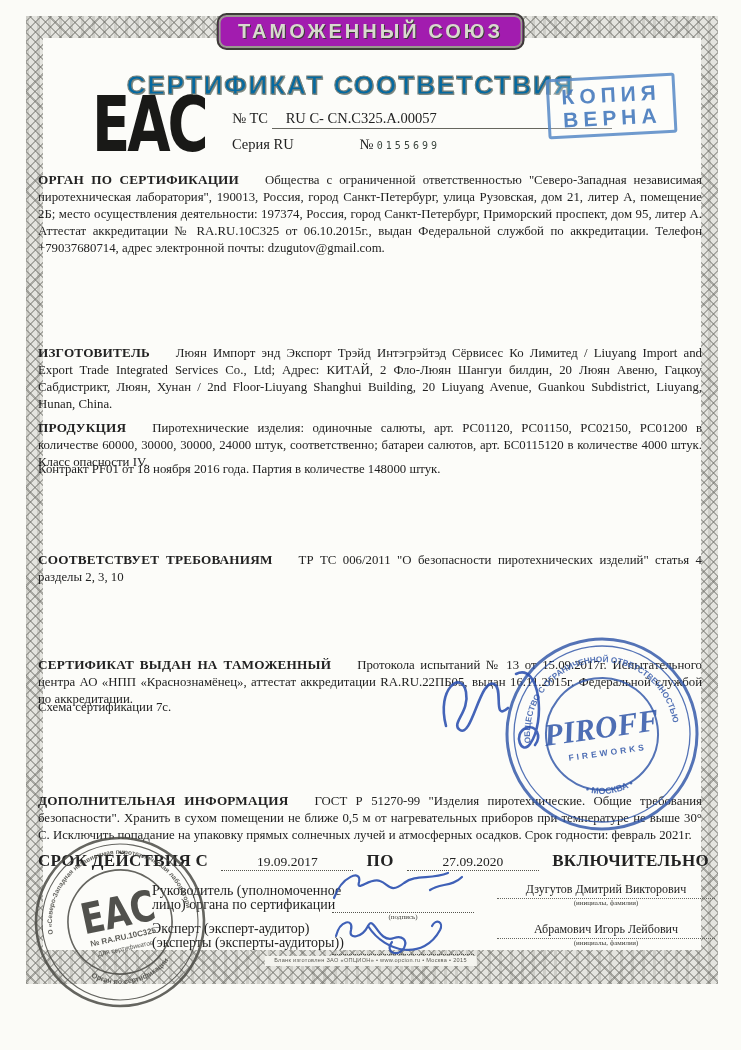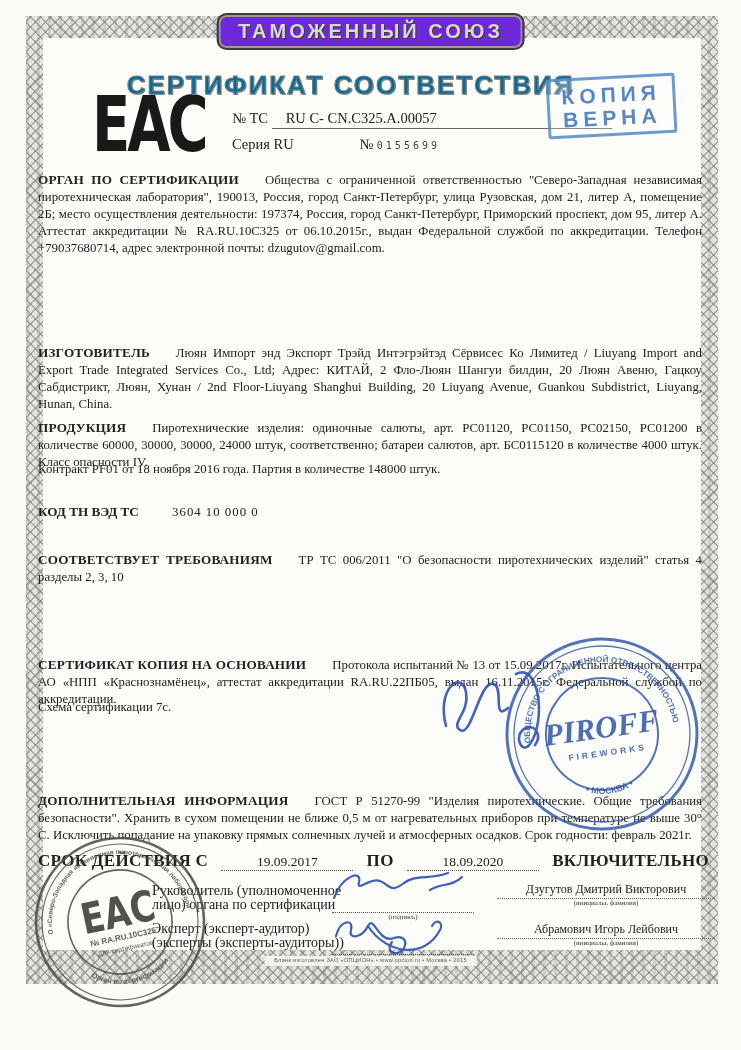--- a/index.html
+++ b/index.html
@@ -8,21 +8,21 @@
   
   .sheet{position:absolute;left:26px;top:16px;width:692px;height:968px;z-index:1;
     background-color:#e4e4df;
     background-image:
       repeating-linear-gradient(45deg, rgba(110,110,104,.50) 0 1.5px, transparent 1.5px 7px),
       repeating-linear-gradient(-45deg, rgba(110,110,104,.50) 0 1.5px, transparent 1.5px 7px),
       repeating-linear-gradient(90deg, rgba(140,140,132,.25) 0 3px, transparent 3px 11px);}
   .sheet-inner{position:absolute;left:17px;top:22px;right:17px;bottom:34px;background:#fcfcf9;}
   
   .banner{position:absolute;top:13px;left:50%;transform:translateX(-50%);z-index:6;
-    background:#6d28d9;color:#d9d9cf;border:2px solid #3c3c37;border-radius:10px;
+    background:#a21caf;color:#d9d9cf;border:2px solid #3c3c37;border-radius:10px;
     box-shadow:inset 0 0 0 2px #9a9a90;
     padding:6px 20px 7px;font:bold 20px/1 "Liberation Sans", sans-serif;
     letter-spacing:3px;text-shadow:1px 1px 0 #3c3c37;white-space:nowrap;}
   .eac-mark{position:absolute;left:92px;top:86px;z-index:3;
     font:bold 56px/1 "DejaVu Sans", sans-serif;letter-spacing:-3px;color:#191917;
     transform:scaleY(1.38);transform-origin:top left;}
   .doc-title{position:absolute;top:72px;left:0;right:40px;text-align:center;z-index:3;
     font:bold 26px/1 "Liberation Sans", sans-serif;letter-spacing:2px;
     color:#0369a1;-webkit-text-stroke:1.1px #76807a;text-shadow:1px 1px 0 #8a948c;}
   .copy-stamp{position:absolute;left:547px;top:76px;z-index:7;transform:rotate(-3deg);
@@ -91,43 +91,39 @@
     <b>ОРГАН ПО СЕРТИФИКАЦИИ</b><span>Общества с ограниченной ответственностью "Северо-Западная независимая пиротехническая лаборатория", 190013, Россия, город Санкт-Петербург, улица Рузовская, дом 21, литер А, помещение 2Б; место осуществления деятельности: 197374, Россия, город Санкт-Петербург, Приморский проспект, дом 95, литер А. Аттестат аккредитации № RA.RU.10С325 от 06.10.2015г., выдан Федеральной службой по аккредитации. Телефон +79037680714, адрес электронной почты: dzugutov@gmail.com.</span>
   </p>
   <p class="sec" style="top:331px">
     <b>ИЗГОТОВИТЕЛЬ</b><span>Люян Импорт энд Экспорт Трэйд Интэгрэйтэд Сёрвисес Ко Лимитед / Liuyang Import and Export Trade Integrated Services Co., Ltd; Адрес: КИТАЙ, 2 Фло-Люян Шангуи билдин, 20 Люян Авеню, Гацкоу Сабдистрикт, Люян, Хунан / 2nd Floor-Liuyang Shanghui Building, 20 Liuyang Avenue, Guankou Subdistrict, Liuyang, Hunan, China.</span>
   </p>
   <p class="sec" style="top:406px">
     <b>ПРОДУКЦИЯ</b><span>Пиротехнические изделия: одиночные салюты, арт. РС01120, РС01150, РС02150, РС01200 в количестве 60000, 30000, 30000, 24000 штук, соответственно; батареи салютов, арт. БС0115120 в количестве 4000 штук. Класс опасности IV.</span>
   </p>
   <div class="plain" style="top:462px">Контракт PF01 от 18 ноября 2016 года. Партия в количестве 148000 штук.</div>
 
-  <div class="plain" style="top:504px">
-    <b style="font-size:13.2px">КОД ТН ВЭД ТС</b>
-    <span class="kod-val">3604 10 000 0</span>
-  </div>
 
   <p class="sec" style="top:538px">
     <b>СООТВЕТСТВУЕТ ТРЕБОВАНИЯМ</b><span>ТР ТС 006/2011 "О безопасности пиротехнических изделий" статья 4 разделы 2, 3, 10</span>
   </p>
 
   <p class="sec" style="top:643px">
-    <b>СЕРТИФИКАТ КОПИЯ НА ОСНОВАНИИ</b><span>Протокола испытаний № 13 от 15.09.2017г. Испытательного центра АО «НПП «Краснознамёнец», аттестат аккредитации RA.RU.22ПБ05, выдан 16.11.2015г. Федеральной службой по аккредитации.</span>
+    <b>СЕРТИФИКАТ ВЫДАН НА ТАМОЖЕННЫЙ</b><span>Протокола испытаний № 13 от 15.09.2017г. Испытательного центра АО «НПП «Краснознамёнец», аттестат аккредитации RA.RU.22ПБ05, выдан 16.11.2015г. Федеральной службой по аккредитации.</span>
   </p>
   <div class="plain" style="top:700px">Схема сертификации 7с.</div>
 
   <p class="sec" style="top:779px">
     <b>ДОПОЛНИТЕЛЬНАЯ ИНФОРМАЦИЯ</b><span>ГОСТ Р 51270-99 "Изделия пиротехнические. Общие требования безопасности". Хранить в сухом помещении не ближе 0,5 м от нагревательных приборов при температуре не выше 30° С. Исключить попадание на упаковку прямых солнечных лучей и атмосферных осадков. Срок годности: февраль 2021г.</span>
   </p>
 
   <div class="valid-row">
     <b>СРОК ДЕЙСТВИЯ С</b>
     <span class="vdate">19.09.2017</span>
     <b>ПО</b>
-    <span class="vdate">18.09.2020</span>
+    <span class="vdate">27.09.2020</span>
     <b>ВКЛЮЧИТЕЛЬНО</b>
   </div>
 
   <div class="siglabel" style="top:884px">Руководитель (уполномоченное лицо) органа по сертификации</div>
   <div class="sigline" style="top:886px">
     <svg width="150" height="44" viewBox="0 0 150 44">
       <g fill="none" stroke="#2b50b0" stroke-width="2.2" stroke-linecap="round" opacity=".9">
         <path d="M8,34 C16,12 36,5 33,18 C30,29 44,13 54,17 C63,20 64,30 78,19 C90,10 104,16 122,9"></path>
         <path d="M104,26 C114,19 126,23 136,13"></path>
       </g>

